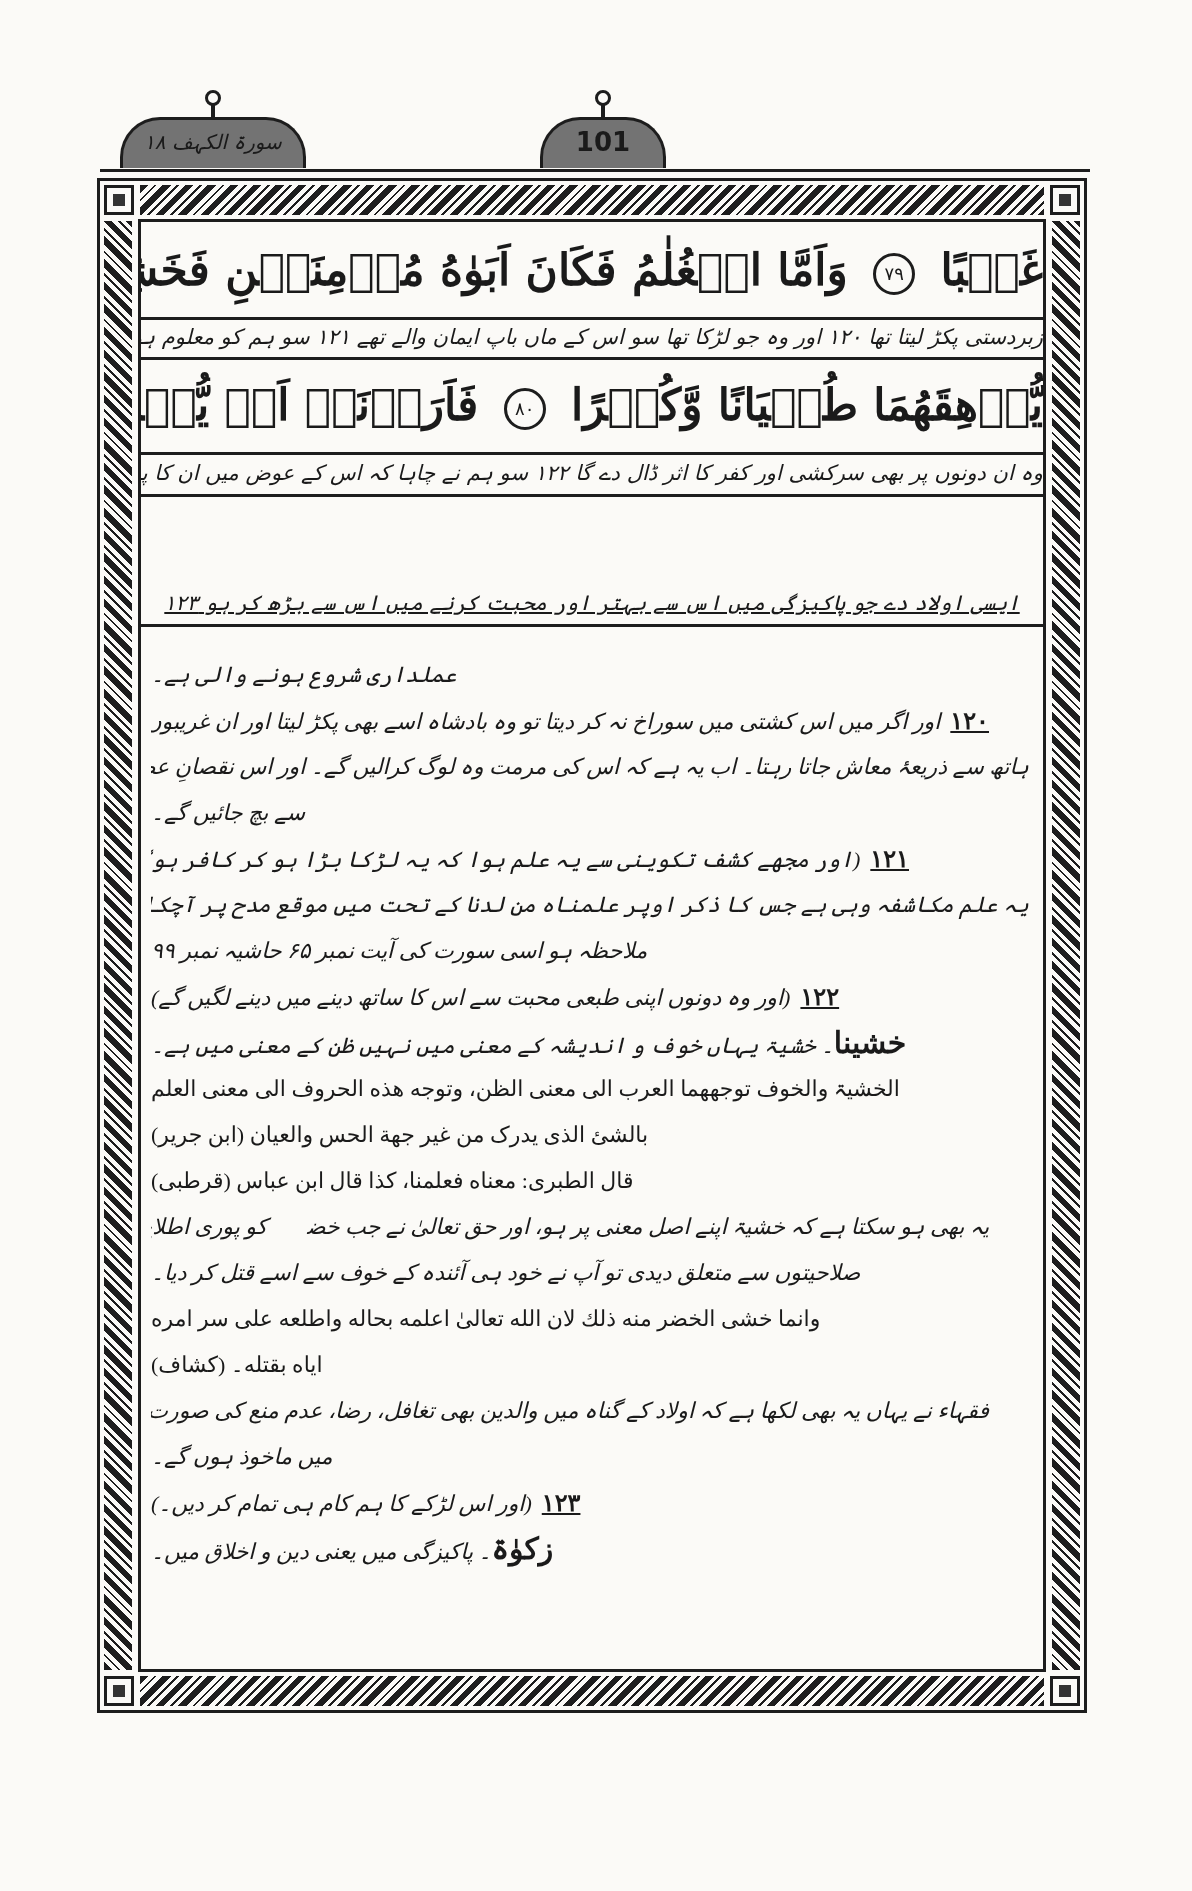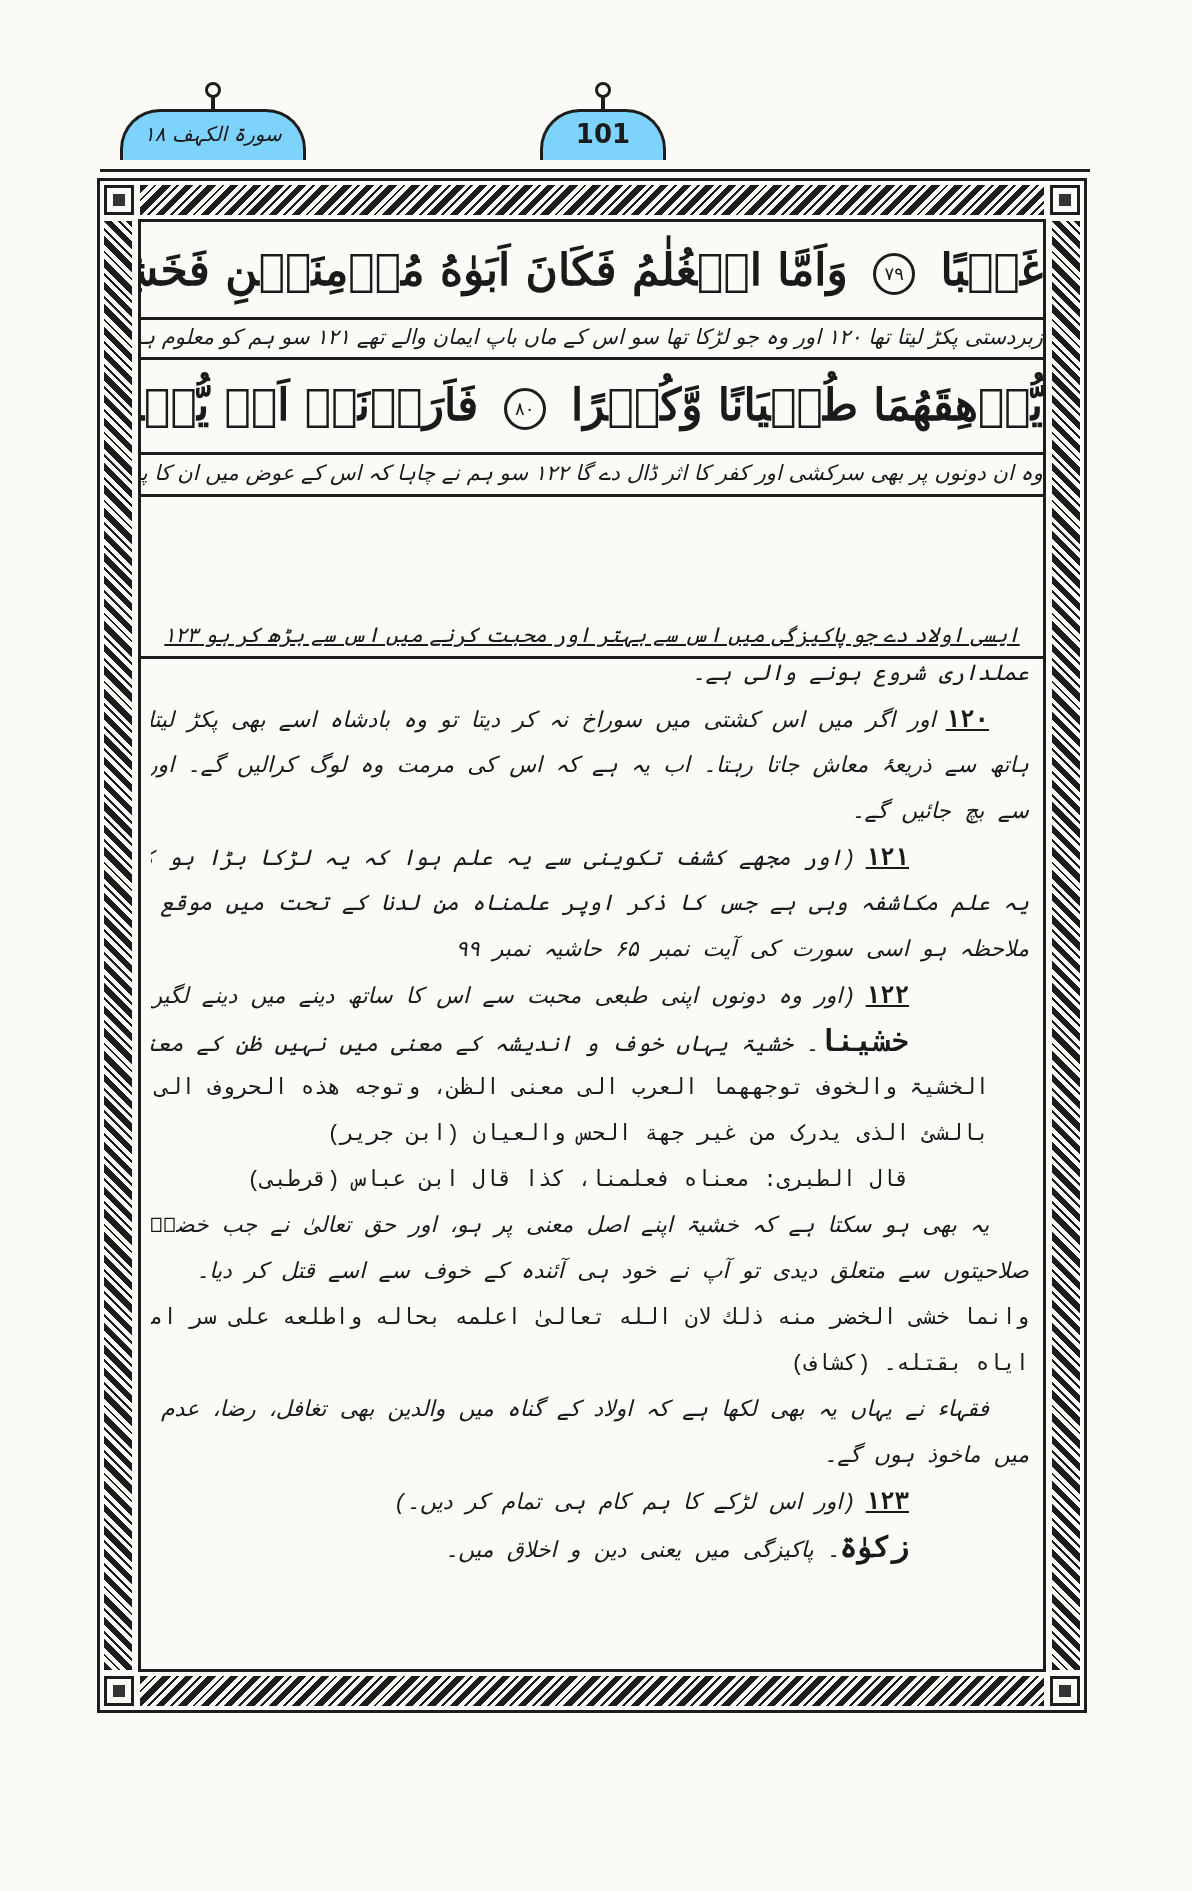--- a/index.html
+++ b/index.html
@@ -3,22 +3,22 @@
 <meta charset="utf-8">
 <style>
   html, body { margin:0; padding:0; }
   body {
     width:1192px; height:1891px; background:#fbfaf7; position:relative; overflow:hidden;
     font-family:"DejaVu Sans", sans-serif; color:#1a1a1a;
   }
   .header { position:absolute; left:100px; top:100px; width:990px; height:72px; }
   .header-rule { position:absolute; left:0; right:0; bottom:0; height:3px; background:#1d1d1d; }
   .cartouche {
-    position:absolute; bottom:12px; height:48px; border:3px solid #1d1d1d; border-bottom:none;
-    border-radius:40px 40px 0 0; background:#7dd3fc; text-align:center;
+    position:absolute; bottom:4px; height:48px; border:3px solid #1d1d1d; border-bottom:none;
+    border-radius:40px 40px 0 0; background:#737373; text-align:center;
     font-size:20px; line-height:44px; direction:rtl; font-style:italic;
   }
   .cartouche::before {
     content:""; position:absolute; left:50%; top:-22px; width:4px; height:22px; background:#1d1d1d; transform:translateX(-50%);
   }
   .cartouche::after {
     content:""; position:absolute; left:50%; top:-30px; width:10px; height:10px; border:3px solid #1d1d1d; border-radius:50%; transform:translateX(-50%); background:#fbfaf7;
   }
   .cart-left { left:20px; width:180px; }
   .cart-center { left:440px; width:120px; font-size:26px; font-weight:bold; font-style:normal; }
@@ -39,26 +39,26 @@
 
   .inner { position:absolute; left:38px; top:38px; right:38px; bottom:38px; border:3px solid #1d1d1d; }
   .verse-row { position:absolute; left:0; right:0; border-bottom:3px solid #1d1d1d; direction:rtl; text-align:center; white-space:nowrap; overflow:hidden; }
   .verse { font-family:"DejaVu Serif", serif; font-size:44px; font-weight:bold; }
   .trans { font-family:"DejaVu Serif", serif; font-size:21px; font-style:italic; }
   .v1 { top:0; height:95px; line-height:95px; }
   .t1 { top:95px; height:40px; line-height:40px; }
   .v2 { top:135px; height:95px; line-height:95px; }
   .t2 { top:230px; height:42px; line-height:42px; }
   .v3 { top:272px; height:100px; line-height:100px; }
-  .t3 { top:392px; height:42px; line-height:42px; }
+  .t3 { top:360px; height:42px; line-height:42px; }
   .t3 span { text-decoration:underline; }
   .ayah { display:inline-block; width:36px; height:36px; border:3px solid #1d1d1d; border-radius:50%; font-size:18px; line-height:36px; text-align:center; vertical-align:middle; margin:0 10px; font-weight:normal; }
 
-  .notes { position:absolute; left:10px; right:14px; top:430px; direction:rtl; text-align:right;
-    font-family:Liberation Mono, monospace; font-size:22px; line-height:1.0; }
+  .notes { position:absolute; left:10px; right:14px; top:430px; direction:rtl; text-align:left;
+    font-family:Liberation Serif, serif; font-size:22px; line-height:1.0; }
   .note-line { height:46px; line-height:46px; white-space:nowrap; overflow:hidden; font-style:italic; }
   .indent { padding-right:120px; }
   .indent-sm { padding-right:40px; }
   .fn { font-weight:bold; font-style:normal; text-decoration:underline; font-size:24px; margin-left:10px; }
   .kw { font-weight:bold; font-size:30px; font-style:normal; }
   .arabic { font-style:normal; }
 </style>
 </head>
 <body>
 

